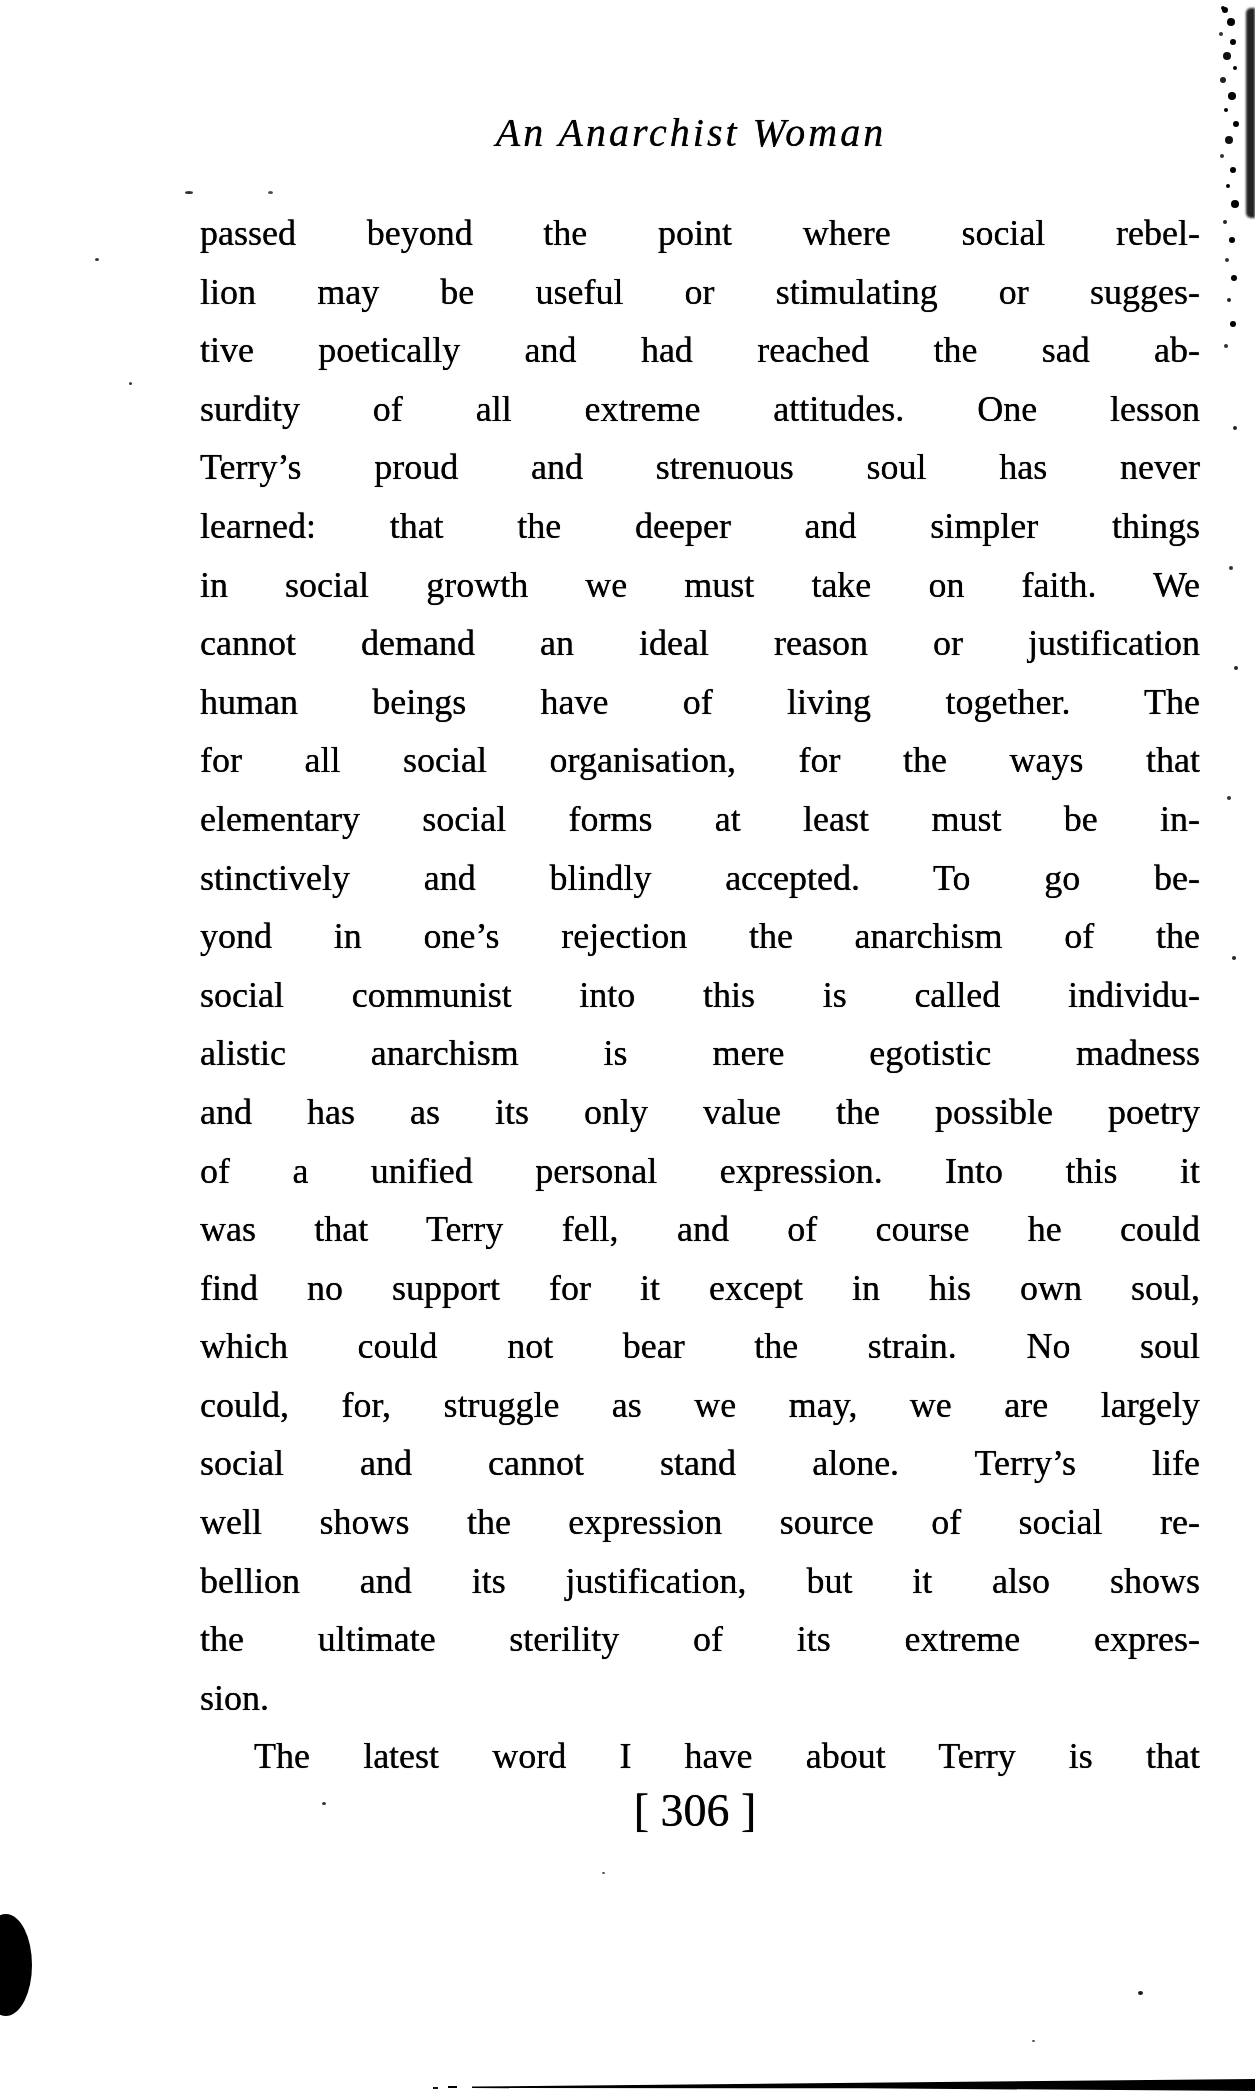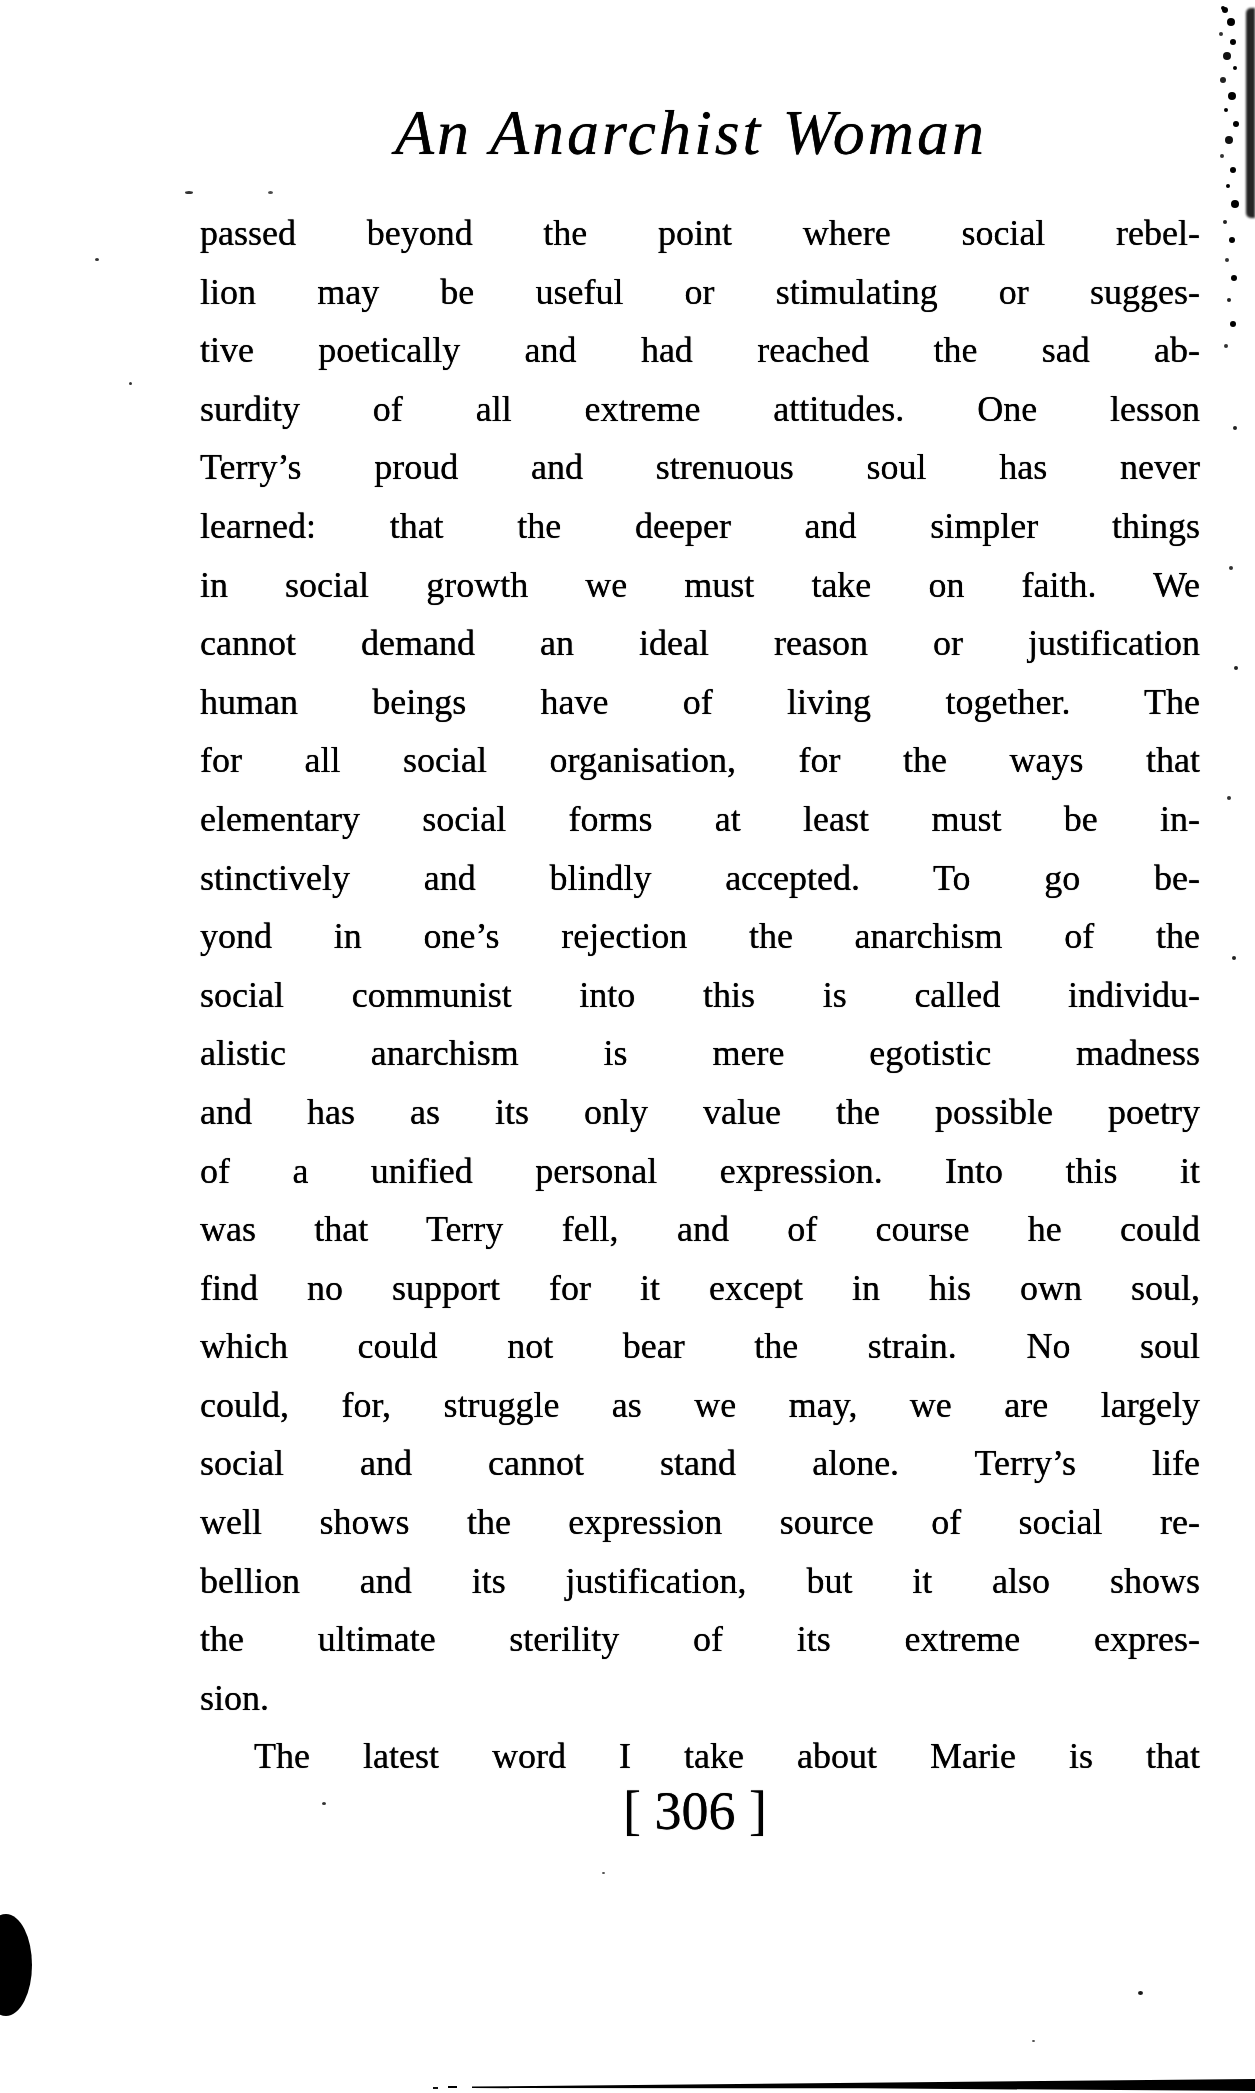--- a/index.html
+++ b/index.html
@@ -14,21 +14,21 @@
   }
   .header {
     position: absolute;
     top: 108px;
     left: 183px;
     width: 1000px;
     margin: 0;
     text-align: center;
     font-style: italic;
     font-weight: normal;
-    font-size: 64px;
+    font-size: 40px;
     line-height: 50px;
     letter-spacing: 3px;
     transform: translateX(8px);
     text-shadow: 0 0 0.7px #000;
     white-space: nowrap;
   }
   .body-text {
     position: absolute;
     top: 204px;
     left: 200px;
@@ -45,21 +45,21 @@
     white-space: nowrap;
   }
   .line.nojust { text-align: center; text-align-last: left; }
   .line.indent { text-indent: 54px; }
   .pagenum {
     position: absolute;
     top: 1788px;
     left: 183px;
     width: 1000px;
     text-align: center;
-    font-size: 54px;
+    font-size: 46px;
     line-height: 46px;
     transform: translateX(12px);
     text-shadow: 0 0 0.7px #000;
   }
   
   .noise-band {
     position: absolute;
     top: 6px;
     right: 30px; 
     width: 4px;
@@ -144,21 +144,21 @@
       <div class="line">of a unified personal expression.  Into this it</div>
       <div class="line">was that Terry fell, and of course he could</div>
       <div class="line">find no support for it except in his own soul,</div>
       <div class="line">which could not bear the strain.  No soul</div>
       <div class="line">could, for, struggle as we may, we are largely</div>
       <div class="line">social and cannot stand alone.  Terry’s life</div>
       <div class="line">well shows the expression source of social re-</div>
       <div class="line">bellion and its justification, but it also shows</div>
       <div class="line">the ultimate sterility of its extreme expres-</div>
       <div class="line nojust">sion.</div>
-      <div class="line indent">The latest word I take about Marie is that</div>
+      <div class="line indent">The latest word I have about Terry is that</div>
     </div>
 
   <div class="pagenum">[ 306 ]</div>
 
   <div class="noise-band"></div>
   <div class="corner-streak"></div>
   <div class="blob-left"></div>
   <div class="bottom-bar"></div>
   <div class="dash1"></div>
   <div class="dash2"></div>

